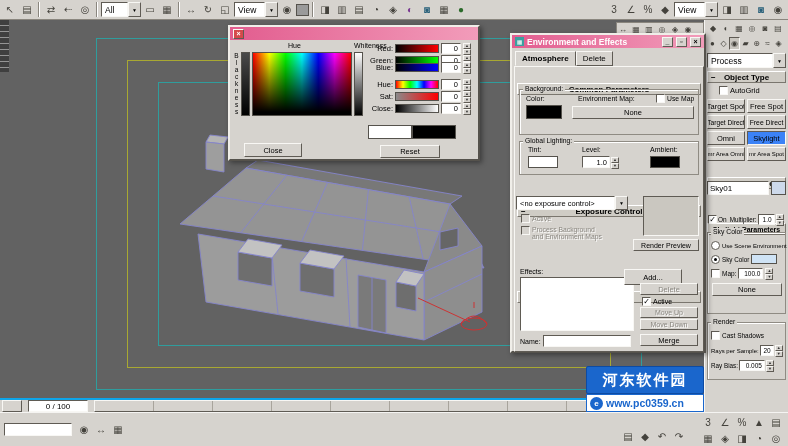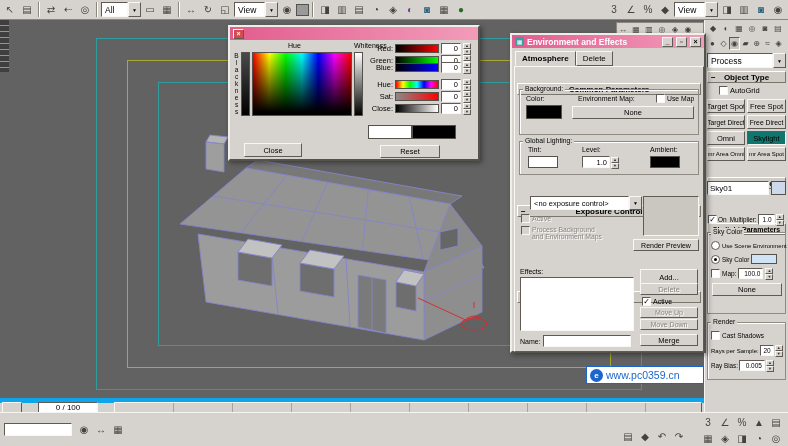--- a/index.html
+++ b/index.html
@@ -28,21 +28,21 @@
   .dlg { position:absolute; background:#d6d3ce; border:2px solid; border-color:#f0eee9 #55524c #55524c #f0eee9;
          box-shadow:2px 2px 5px rgba(0,0,0,.4); }
   .tbar { height:13px; background:linear-gradient(90deg,#e25d8f,#f29cba); color:#fff; font-weight:bold;
           font-size:8.5px; display:flex; align-items:center; padding:0 3px; gap:3px; }
   .tbar .ttl { flex:1; white-space:nowrap; overflow:hidden; }
   .wbtn { width:11px; height:10px; background:#d6d3ce; color:#000; border:1px solid; border-color:#f8f7f4 #5f5b54 #5f5b54 #f8f7f4;
           font-size:7px; line-height:8px; text-align:center; flex:0 0 auto; }
   .wbtn.red { background:#d5494b; color:#fff; font-weight:bold; }
   .btn { background:#d6d3ce; border:1px solid; border-color:#f8f7f4 #5f5b54 #5f5b54 #f8f7f4;
          display:flex; align-items:center; justify-content:center; font-size:7.5px; white-space:nowrap; overflow:hidden; }
-  .btn.on { background:#0f766e; border-color:#5f5b54 #f8f7f4 #f8f7f4 #5f5b54; }
+  .btn.on { background:#3b82f6; border-color:#5f5b54 #f8f7f4 #f8f7f4 #5f5b54; }
   .roll { background:#cfccc5; border:1px solid; border-color:#fff #7a766e #7a766e #fff; font-weight:bold;
           font-size:8px; display:flex; align-items:center; justify-content:center; position:relative; }
   .roll .m { position:absolute; left:3px; font-weight:bold; }
   .cb { width:9px; height:9px; background:#fff; border:1px solid; border-color:#5f5b54 #f8f7f4 #f8f7f4 #5f5b54;
         font-size:8px; line-height:8px; text-align:center; color:#000; flex:0 0 auto; }
   .rad { width:9px; height:9px; border-radius:50%; background:#fff; border:1px solid #5f5b54; position:relative; flex:0 0 auto; }
   .rad.on::after { content:""; position:absolute; inset:2px; border-radius:50%; background:#000; }
   .spin { width:8px; height:11px; display:flex; flex-direction:column; flex:0 0 auto; }
   .spin > div { flex:1; font-size:4px; line-height:4px; text-align:center; background:#d6d3ce;
                 border:1px solid; border-color:#f8f7f4 #5f5b54 #5f5b54 #f8f7f4; color:#333; }
@@ -59,31 +59,31 @@
   .g-sat { background:linear-gradient(90deg,#8a8a8a,#f00); }
   .g-val { background:linear-gradient(90deg,#000,#fff); }
   .crow { position:absolute; left:137px; display:flex; align-items:center; gap:2px; height:11px; }
   .clab { width:26px; text-align:right; font-size:7.5px; }
   .cbar { width:44px; height:9px; border:1px solid #55524c; }
   .cval { width:20px; height:11px; }
   #panel { position:absolute; left:704px; top:20px; width:84px; height:392px; background:#d6d3ce;
            border-left:1px solid #f5f4f2; }
   .prow { position:absolute; display:flex; align-items:center; gap:2px; }
   #timeline { position:absolute; left:0; top:398px; width:704px; height:14px; background:#d6d3ce;
-              border-top:5px solid #0ea5e9; display:flex; align-items:center; gap:16px; padding:0 2px; }
+              border-top:2px solid #0ea5e9; display:flex; align-items:center; gap:6px; padding:0 2px; }
   #statusbar { position:absolute; left:0; top:412px; width:788px; height:34px; background:#d6d3ce;
                border-top:1px solid #f5f4f2; }
   #watermark { position:absolute; left:586px; top:366px; width:118px; height:46px; z-index:60; }
   #wm-top { height:28px; background:#1a66cc; border:1px solid #0d4ba3; border-radius:2px; color:#fff;
             font-weight:bold; font-size:15px; letter-spacing:2px; display:flex; align-items:center; justify-content:center; }
   #wm-bot { height:18px; background:#fff; border:1px solid #1a66cc; display:flex; align-items:center;
             gap:3px; padding:0 3px; }
   #wm-globe { width:13px; height:13px; border-radius:50%; background:#1a66cc; color:#fff; font-size:8px;
               line-height:13px; text-align:center; font-weight:bold; }
-  #wm-url { color:#1a66cc; font-weight:normal; font-size:10.5px; }
+  #wm-url { color:#1a66cc; font-weight:bold; font-size:10.5px; }
   .vert { writing-mode:vertical-rl; text-orientation:upright; font-size:6.5px; line-height:8px; letter-spacing:0; }
   .tabbtn { height:15px; border:1px solid; border-color:#f8f7f4 #5f5b54 #5f5b54 #f8f7f4; background:#d6d3ce;
             display:flex; align-items:center; justify-content:center; font-size:8px; padding:0 6px; }
   .tabbtn.active { border-bottom-color:#d6d3ce; font-weight:bold; }
 </style>
 </head>
 <body>
 
 <div id="root">
 
@@ -450,21 +450,21 @@
           </span>
       </div>
       <span class="abs lbl" style="left:130px;top:4px;font-size:7px">Ambient:</span>
       <div class="abs" style="left:130px;top:14px;width:30px;height:12px;background:#000;border:1px solid #55524c"></div>
     </div>
 
     <div class="roll abs" style="left:5px;top:145px;width:184px;height:12px">
       <span class="m">−</span>
       <span>Exposure Control</span>
     </div>
-    <div class="dd abs" style="left:18px;top:161px;width:112px;height:14px">
+    <div class="dd abs" style="left:4px;top:161px;width:112px;height:14px">
       <span class="val" style="font-size:7.5px">&lt;no exposure control&gt;</span>
       <span class="arr">▼</span>
     </div>
     <div class="sunkgray abs" style="left:131px;top:161px;width:56px;height:40px"></div>
     <div class="prow" style="left:9px;top:179px;gap:2px">
       <span class="cb" style="background:#d6d3ce"></span>
       <span class="lbl dis" style="font-size:7px">Active</span>
     </div>
     <div class="prow" style="left:9px;top:191px;gap:2px;align-items:flex-start">
       <span class="cb" style="background:#d6d3ce"></span>
@@ -474,35 +474,36 @@
       </span>
     </div>
     <div class="btn abs" style="left:121px;top:204px;width:66px;height:12px;font-size:7px">Render Preview</div>
 
     <div class="roll abs" style="left:5px;top:219px;width:184px;height:12px">
       <span class="m">−</span>
       <span>Atmosphere</span>
     </div>
     <span class="abs lbl" style="left:8px;top:233px;font-size:7px">Effects:</span>
     <div class="sunken abs" style="left:8px;top:242px;width:114px;height:54px"></div>
-    <div class="btn abs" style="left:128px;top:234px;width:58px;height:16px">Add...</div>
+    <div class="btn abs" style="left:112px;top:234px;width:58px;height:16px">Add...</div>
     <div class="btn abs dis" style="left:128px;top:248px;width:58px;height:12px">Delete</div>
     <div class="prow" style="left:130px;top:262px;gap:2px">
       <span class="cb">✓</span>
       <span class="lbl" style="font-size:7px">Active</span>
     </div>
     <div class="btn abs dis" style="left:128px;top:272px;width:58px;height:11px;font-size:7px">Move Up</div>
     <div class="btn abs dis" style="left:128px;top:284px;width:58px;height:11px;font-size:7px">Move Down</div>
     <div class="prow" style="left:8px;top:300px;gap:2px">
       <span class="lbl" style="font-size:7px">Name:</span>
       <span class="sunken" style="width:88px;height:12px;display:inline-block"></span>
     </div>
     <div class="btn abs" style="left:128px;top:299px;width:58px;height:12px">Merge</div>
   </div>
 
   <div id="watermark">
+    <div id="wm-top">河东软件园</div>
     <div id="wm-bot">
       <span id="wm-globe">e</span>
       <span id="wm-url">www.pc0359.cn</span>
     </div>
   </div>
 
 </div>
 
 </body></html>

